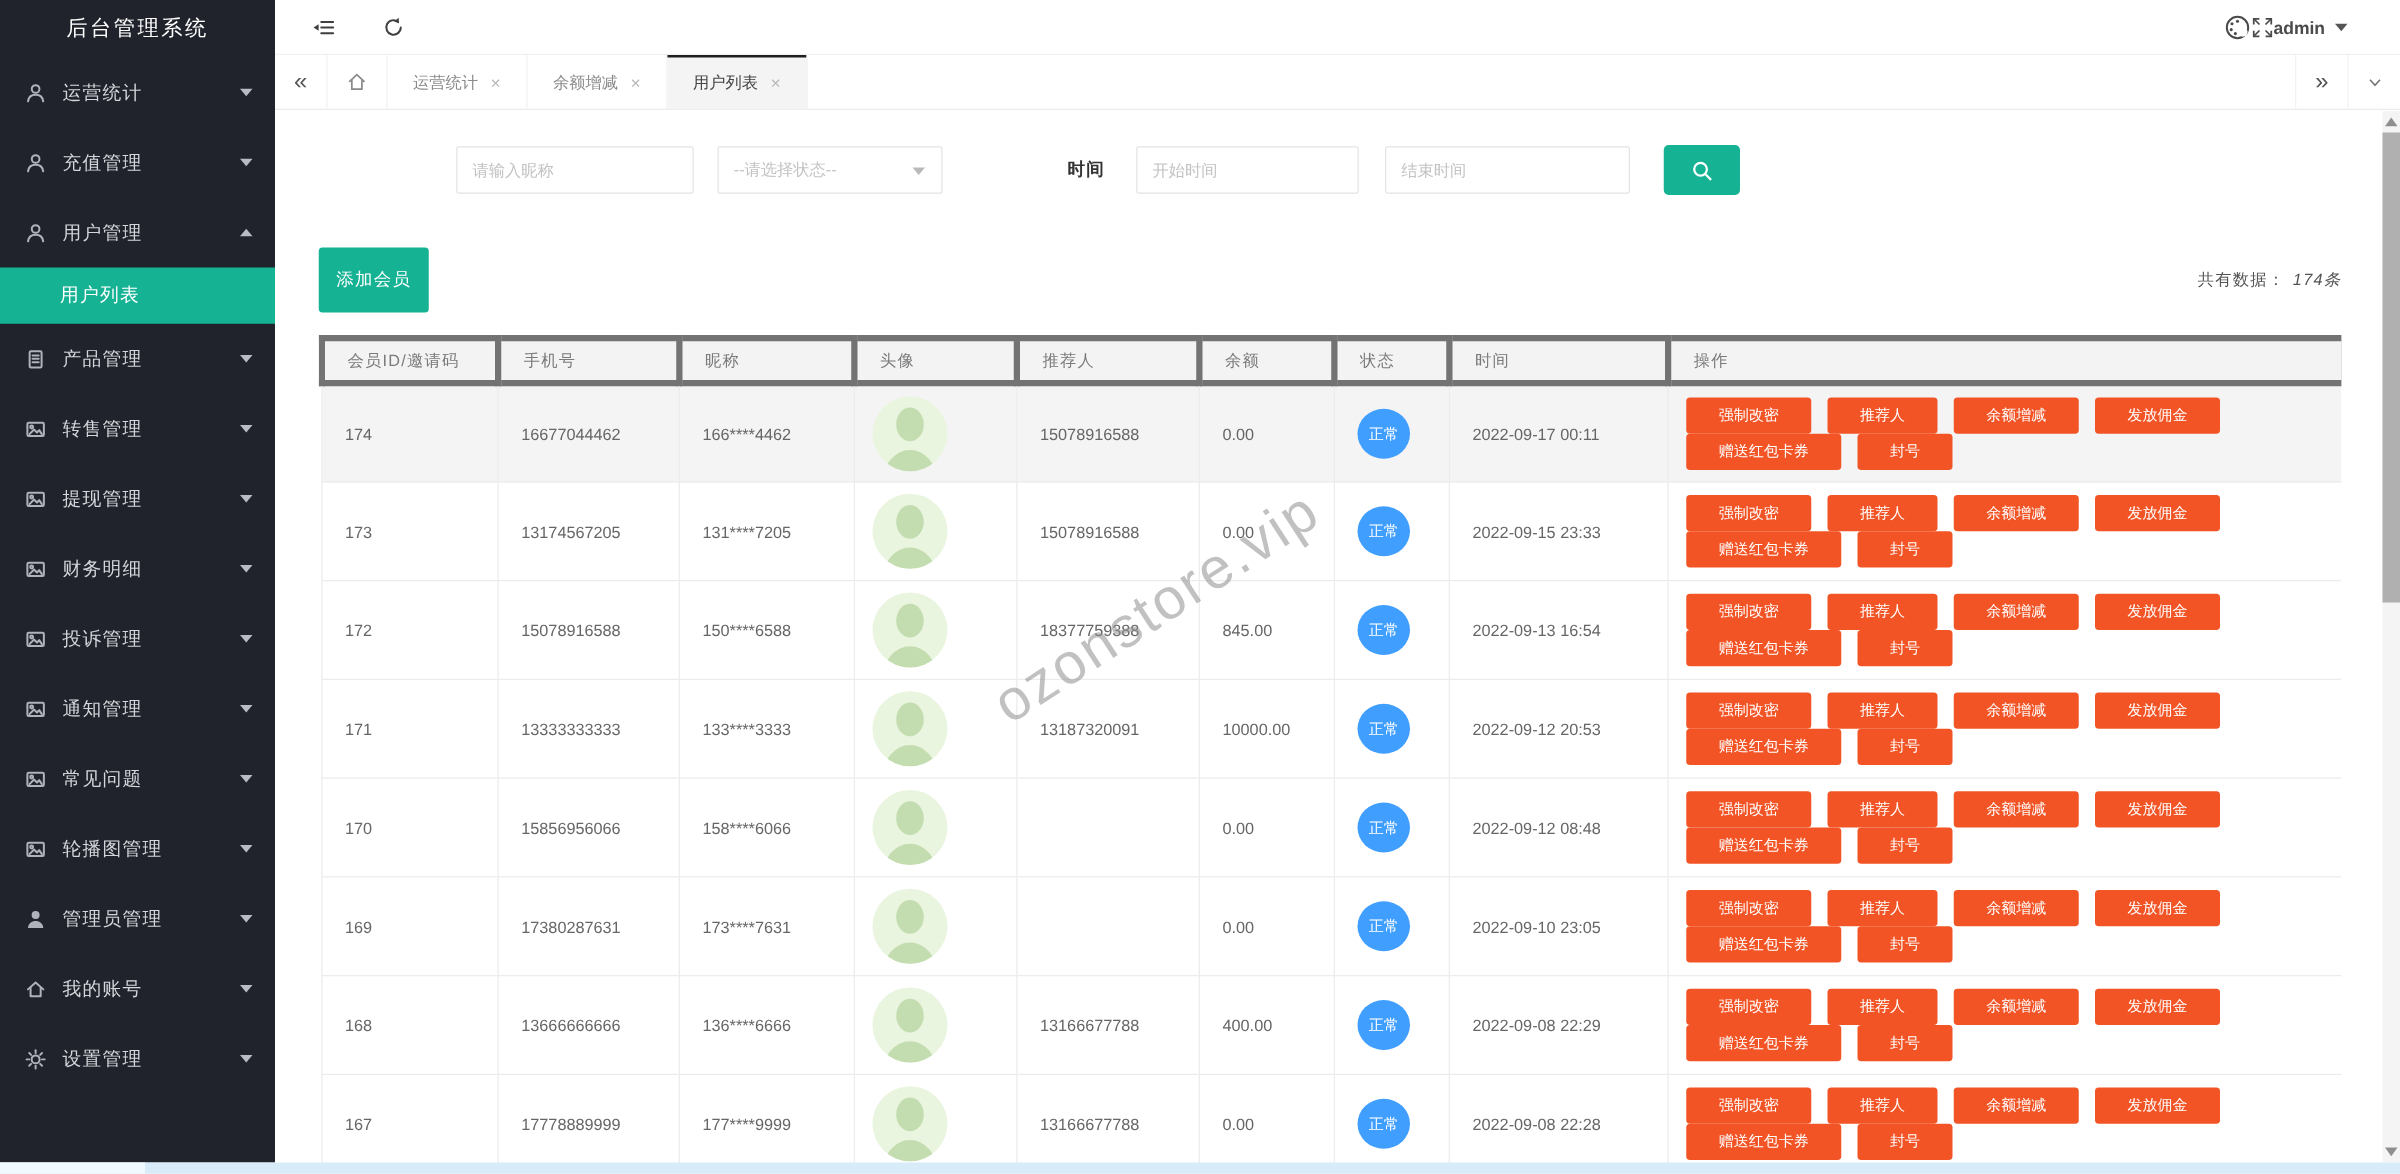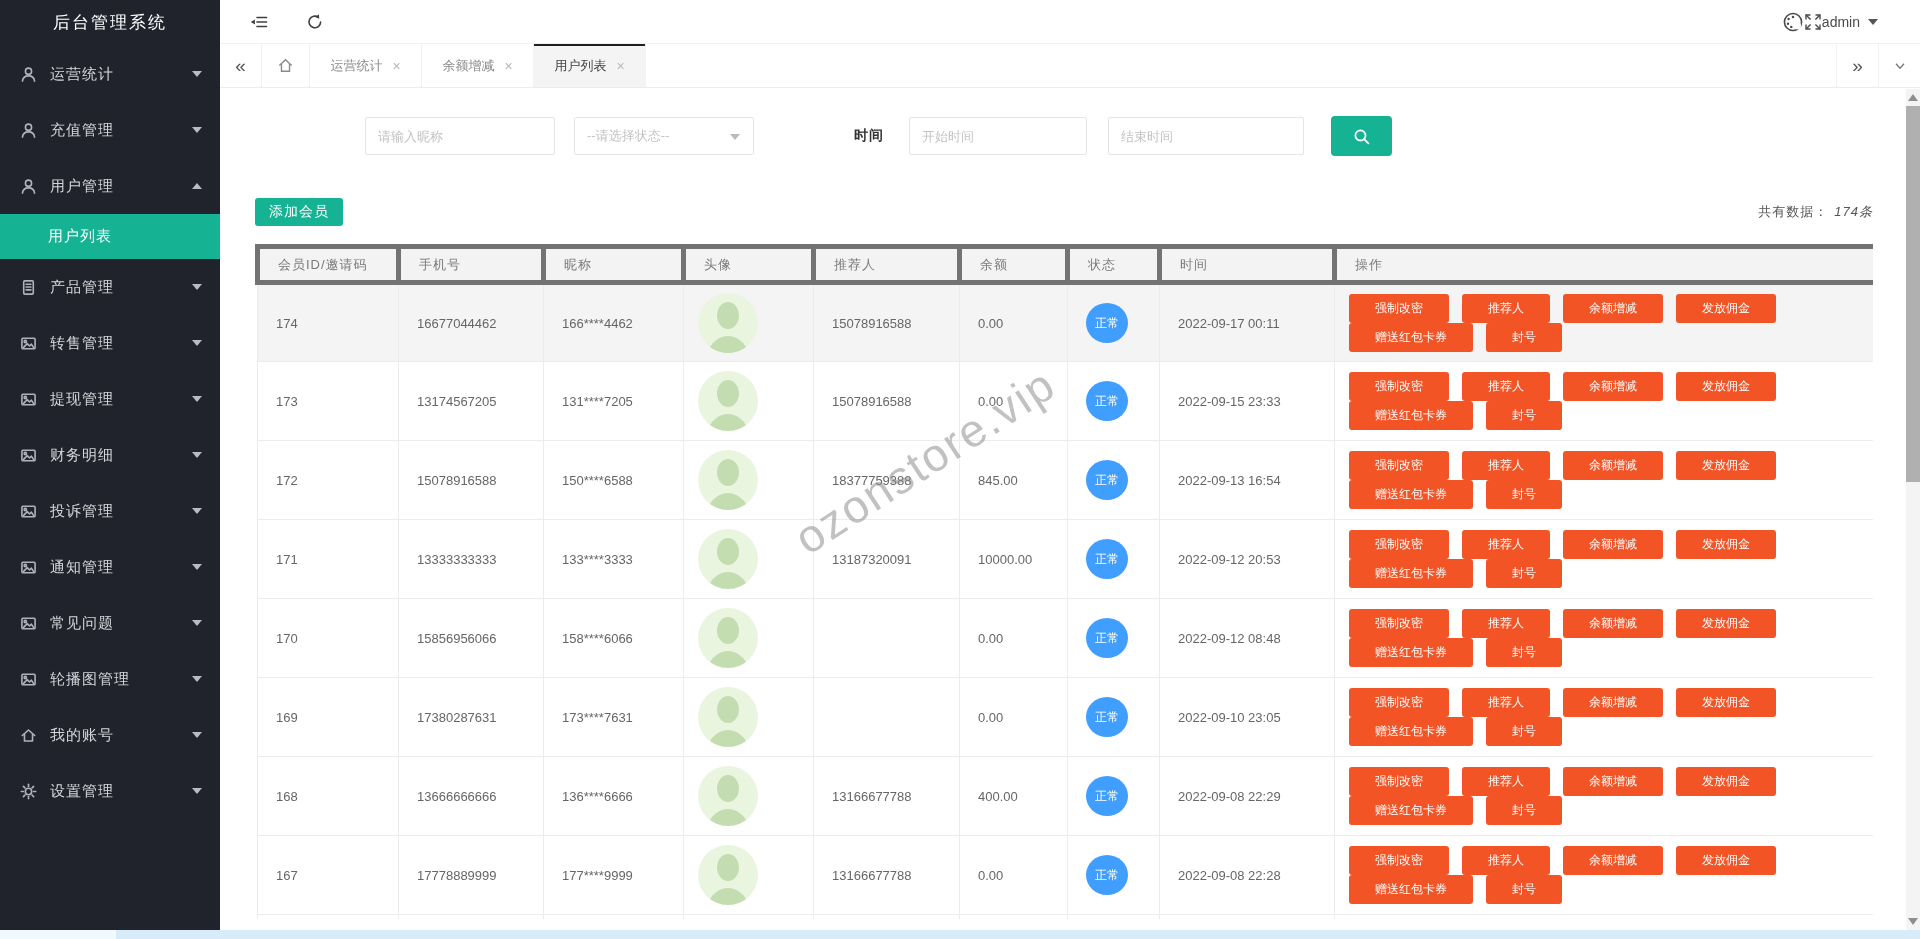--- a/index.html
+++ b/index.html
@@ -22,21 +22,21 @@
   .caret.up { border-bottom:6px solid #b9bcc4; }
   .submenu-item { height:45px; display:flex; align-items:center; padding-left:48px;
     color:#e6e7ea; font-size:15px; cursor:pointer; letter-spacing:1px; }
   .submenu-item.active { background:var(--accent); color:#fff; }
 
   
   .main { position:absolute; left:220px; top:0; right:0; height:930px; background:#fff; }
   .topbar { height:44px; border-bottom:1px solid #f1f1f1; display:flex; align-items:center; }
   .tb-left { display:flex; align-items:center; gap:38px; margin-left:30px; }
   .icon-btn { display:inline-flex; align-items:center; cursor:pointer; }
-  .tb-right { margin-left:auto; display:flex; align-items:center; margin-right:42px; }
+  .tb-right { margin-left:auto; display:flex; align-items:center; margin-right:42px;font-weight:bold; }
   .admin-box { display:flex; align-items:center; gap:8px; font-size:14px; color:#4a4a4a; cursor:pointer; }
   .admin-caret { width:0; height:0; border-left:5px solid transparent; border-right:5px solid transparent; border-top:6px solid #555; }
 
   .tabbar { height:44px; border-bottom:1px solid #ececec; display:flex; align-items:stretch; }
   .tab-arrow { width:42px; display:flex; align-items:center; justify-content:center;
     font-size:19px; color:#555; border-right:1px solid #f2f2f2; cursor:pointer; }
   .tab-home { width:48px; display:flex; align-items:center; justify-content:center;
     border-right:1px solid #f2f2f2; cursor:pointer; }
   #tabs { display:flex; align-items:stretch; }
   .tab { position:relative; min-width:112px; padding:0 14px; display:flex; align-items:center;
@@ -62,21 +62,21 @@
     padding:0 12px; font-size:13px; color:#c3c3c3; cursor:pointer; background:#fff; }
   .select-caret { position:absolute; right:13px; top:16px; width:0; height:0;
     border-left:5px solid transparent; border-right:5px solid transparent; border-top:6px solid #b9b9b9; }
   .time-label { margin-left:100px; font-size:14px; color:#333; font-weight:700; letter-spacing:1px; }
   .inp-start { width:178px; margin-left:25px; }
   .inp-end { width:196px; margin-left:21px; }
   .search-btn { width:61px; height:40px; margin-left:27px; background:var(--accent);
     border:none; border-radius:4px; display:flex; align-items:center; justify-content:center; cursor:pointer; }
 
   .toolbar-row { margin-top:42px; display:flex; align-items:center; }
-  .add-btn { width:88px; height:28px; background:var(--accent); color:#fff; border:none;
+  .add-btn { width:88px; height:52px; background:var(--accent); color:#fff; border:none;
     border-radius:3px; font-size:14px; cursor:pointer; letter-spacing:1px; }
   .stats { margin-left:auto; font-size:13px; color:#555; letter-spacing:1px; }
   .stats .cnt { margin-left:6px;font-style:italic; }
 
   .table-wrap { position:relative; margin-top:18px; height:675px; overflow:hidden; }
   table.user-table { width:1618px; border-collapse:collapse; table-layout:fixed; }
   .user-table th { height:36px; background:#f3f3f3; border:5px solid #737373;
     font-weight:400; font-size:13px; color:#7a7a7a; text-align:left; padding-left:18px; letter-spacing:1px; }
   .user-table td { height:79px; border:1px solid #ececec; font-size:13px; color:#666;
     padding-left:18px; background-clip:padding-box; }
@@ -226,20 +226,30 @@
       </div>
       <div class="menu-item">
         <span class="mi-icon">
           <svg viewBox="0 0 16 16" fill="none" stroke="#c9ccd4" stroke-width="1.5" stroke-linejoin="round" stroke-linecap="round">
             <rect x="1.8" y="3" width="12.4" height="10" rx="1"></rect>
             <circle cx="5" cy="6.2" r="1.1"></circle>
             <path d="M3.4 11.6 L6.8 8.1 L9 10.3 L10.7 8.6 L12.7 11.6"></path>
           </svg>
         </span>
         <span class="mi-label">轮播图管理</span>
+        <span class="caret down"></span>
+      </div>
+      <div class="menu-item">
+        <span class="mi-icon">
+          <svg viewBox="0 0 16 16" fill="#c9ccd4">
+            <circle cx="8" cy="4.7" r="3"></circle>
+            <path d="M2.2 14.4 C2.6 10.9 5 9.2 8 9.2 S13.4 10.9 13.8 14.4 Z"></path>
+          </svg>
+        </span>
+        <span class="mi-label">管理员管理</span>
         <span class="caret down"></span>
       </div>
       <div class="menu-item">
         <span class="mi-icon">
           <svg viewBox="0 0 16 16" fill="none" stroke="#c9ccd4" stroke-width="1.5" stroke-linejoin="round" stroke-linecap="round">
             <path d="M2.2 8 L8 2.8 L13.8 8"></path>
             <path d="M4.2 6.7 V13.2 H11.8 V6.7"></path>
           </svg>
         </span>
         <span class="mi-label">我的账号</span>

